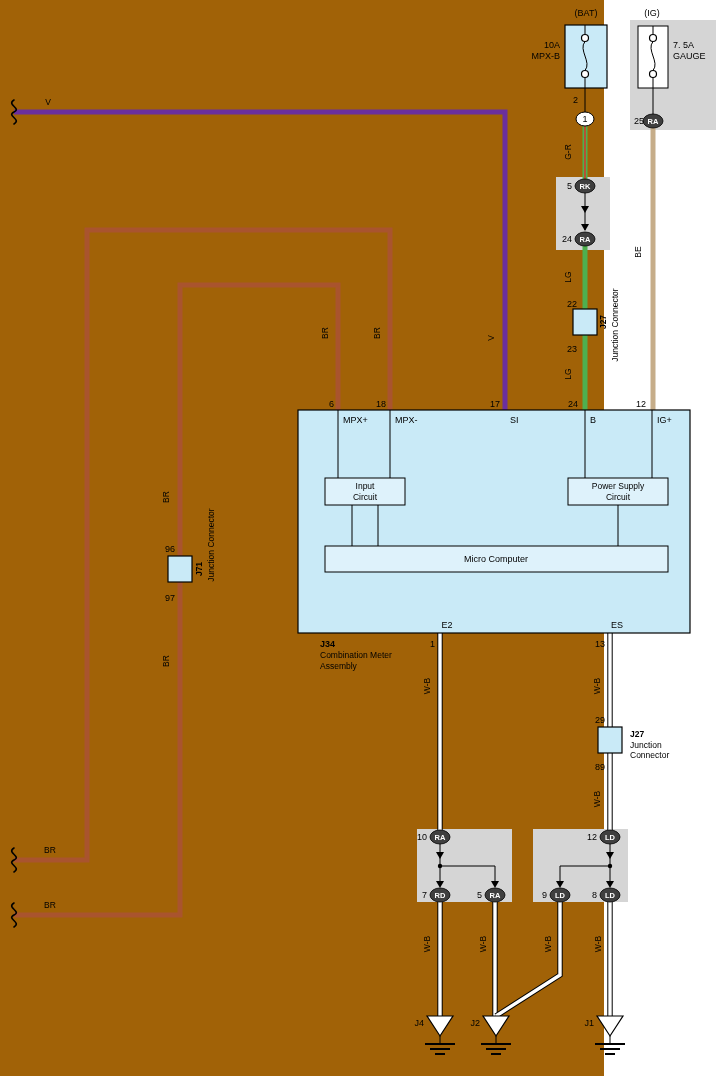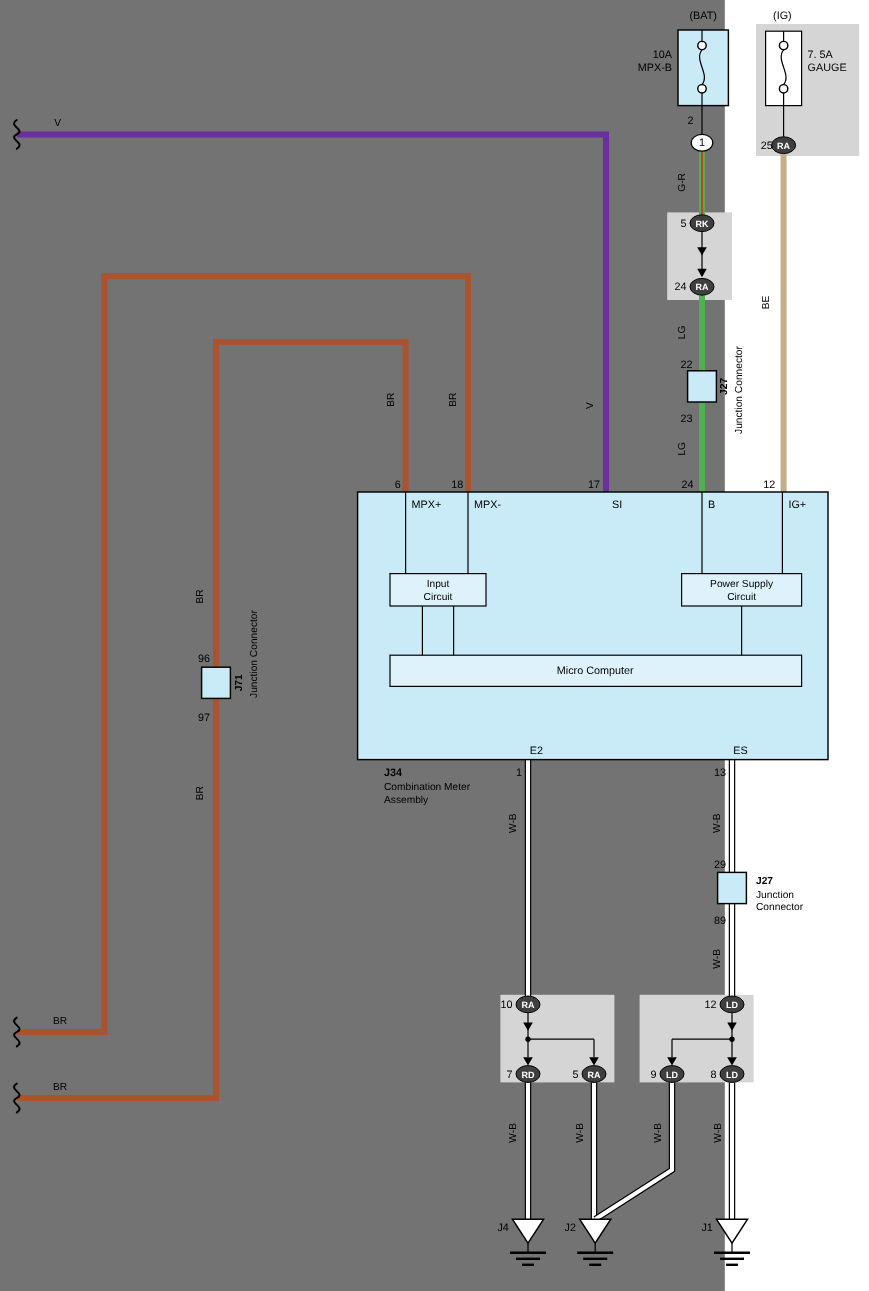--- a/index.html
+++ b/index.html
@@ -1,16 +1,16 @@
 <!DOCTYPE html>
 <html style="--violet: #6b2f9e; --brown: #a9542e; --green: #4fb04f; --red: #d03a2f; --beige: #c6ad89; --lightblue: #c9eaf7; --lightblue2: #def2fb; --gray: #d5d5d5; --dark: #3f3f3f;"><head>
 <meta charset="utf-8">
 <style>
   html,body{margin:0;padding:0;background:#fff}
-  #stage{width:604px;height:1076px;position:relative;background:#737373}
+  #stage{width:604px;height:1076px;position:relative;background:#a16207}
   svg{display:block}
   text{font-family:"Liberation Sans","DejaVu Sans",sans-serif;font-size:9px;fill:#000}
   .b{font-weight:bold}
   .sm{font-size:8.5px}
   .ot{fill:#fff;font-size:7.5px;font-weight:bold}
   .wire5{fill:none;stroke-width:5;stroke-linecap:butt;stroke-linejoin:miter}
   .violet{stroke:var(--violet,#6b2f9e)}
   .brown{stroke:var(--brown,#a9542e)}
   .green{stroke:var(--green,#4fb04f)}
   .beige{stroke:var(--beige,#c6ad89)}

